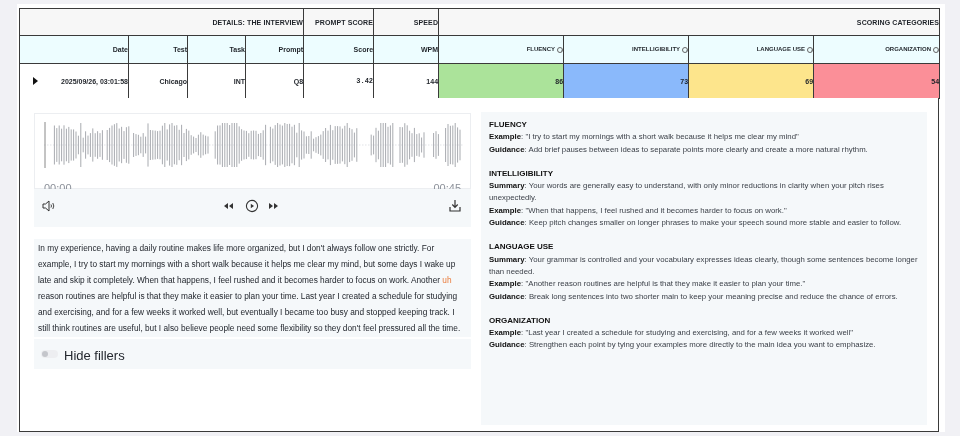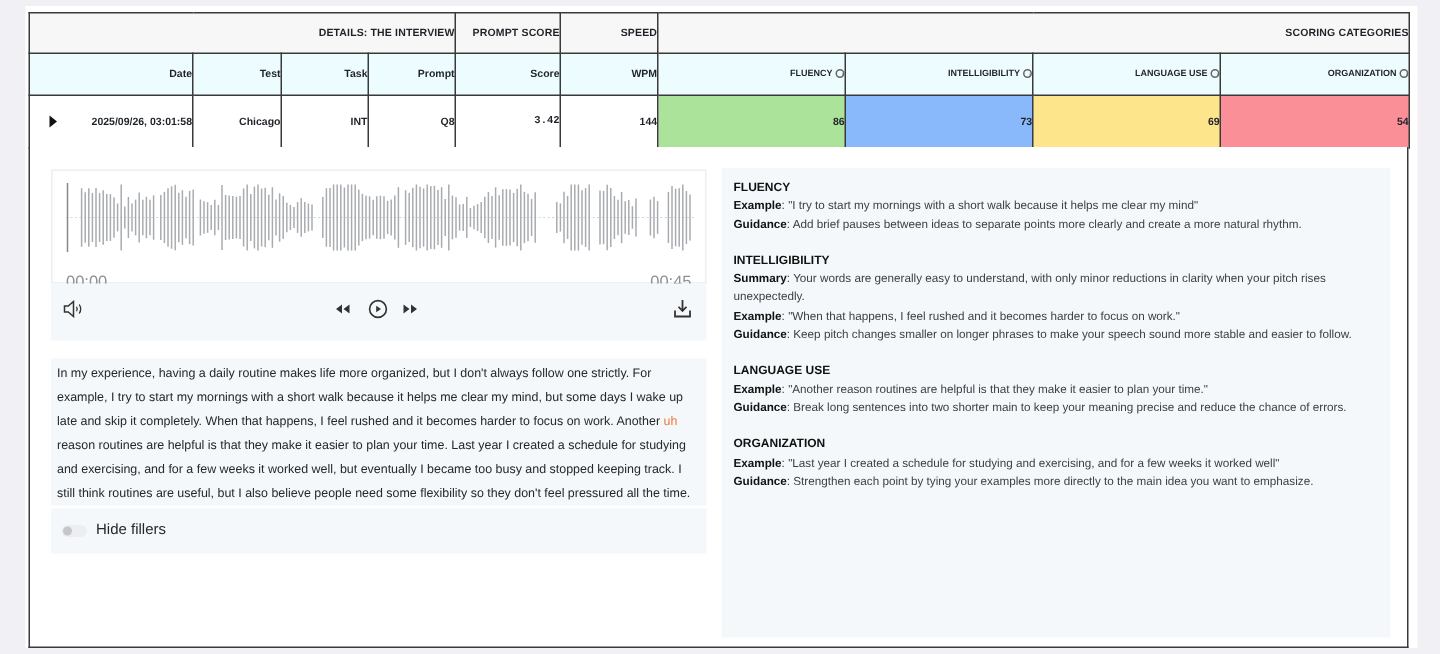--- a/index.html
+++ b/index.html
@@ -63,21 +63,21 @@
   }
   .filler { color: #ea7b3b; }
   .filler-bar {
     position: absolute; left: 14px; top: 241px; width: 437px; height: 30px;
     background: #f5f8fa;
   }
   .toggle {
     position: absolute; left: 7px; top: 11px; width: 17px; height: 8px; border-radius: 4px; background: #edeef1;
   }
   .toggle-knob { position: absolute; left: 1px; top: 1px; width: 6px; height: 6px; border-radius: 50%; background: #c4c6cb; }
-  .toggle-label { position: absolute; left: 30px; top: 9px; font-size: 10px; color: #23272e; }
+  .toggle-label { position: absolute; left: 30px; top: 9px; font-size: 13px; color: #23272e; }
 
   .feedback {
     position: absolute; left: 461px; top: 14px; width: 446px; height: 313px;
     background: #f5f8fa; padding: 7px 8px;
     font-size: 7.8px; line-height: 12.3px; color: #3a3f47;
   }
   .fb-section { margin-bottom: 12px; }
   .fb-title { font-weight: bold; color: #111; font-size: 8px; }
   .fb-key { font-weight: bold; color: #111; }
 </style>
@@ -347,20 +347,21 @@
       <div><span class="fb-key">Guidance</span>: <span>Add brief pauses between ideas to separate points more clearly and create a more natural rhythm.</span></div>
     </div>
     <div class="fb-section">
       <div class="fb-title">INTELLIGIBILITY</div>
       <div><span class="fb-key">Summary</span>: <span>Your words are generally easy to understand, with only minor reductions in clarity when your pitch rises unexpectedly.</span></div>
       <div><span class="fb-key">Example</span>: <span>"When that happens, I feel rushed and it becomes harder to focus on work."</span></div>
       <div><span class="fb-key">Guidance</span>: <span>Keep pitch changes smaller on longer phrases to make your speech sound more stable and easier to follow.</span></div>
     </div>
     <div class="fb-section">
       <div class="fb-title">LANGUAGE USE</div>
+      <div><span class="fb-key">Summary</span>: <span>Your grammar is controlled and your vocabulary expresses ideas clearly, though some sentences become longer than needed.</span></div>
       <div><span class="fb-key">Example</span>: <span>"Another reason routines are helpful is that they make it easier to plan your time."</span></div>
       <div><span class="fb-key">Guidance</span>: <span>Break long sentences into two shorter main to keep your meaning precise and reduce the chance of errors.</span></div>
     </div>
     <div class="fb-section">
       <div class="fb-title">ORGANIZATION</div>
       <div><span class="fb-key">Example</span>: <span>"Last year I created a schedule for studying and exercising, and for a few weeks it worked well"</span></div>
       <div><span class="fb-key">Guidance</span>: <span>Strengthen each point by tying your examples more directly to the main idea you want to emphasize.</span></div>
     </div>
   </div>
 </div>

